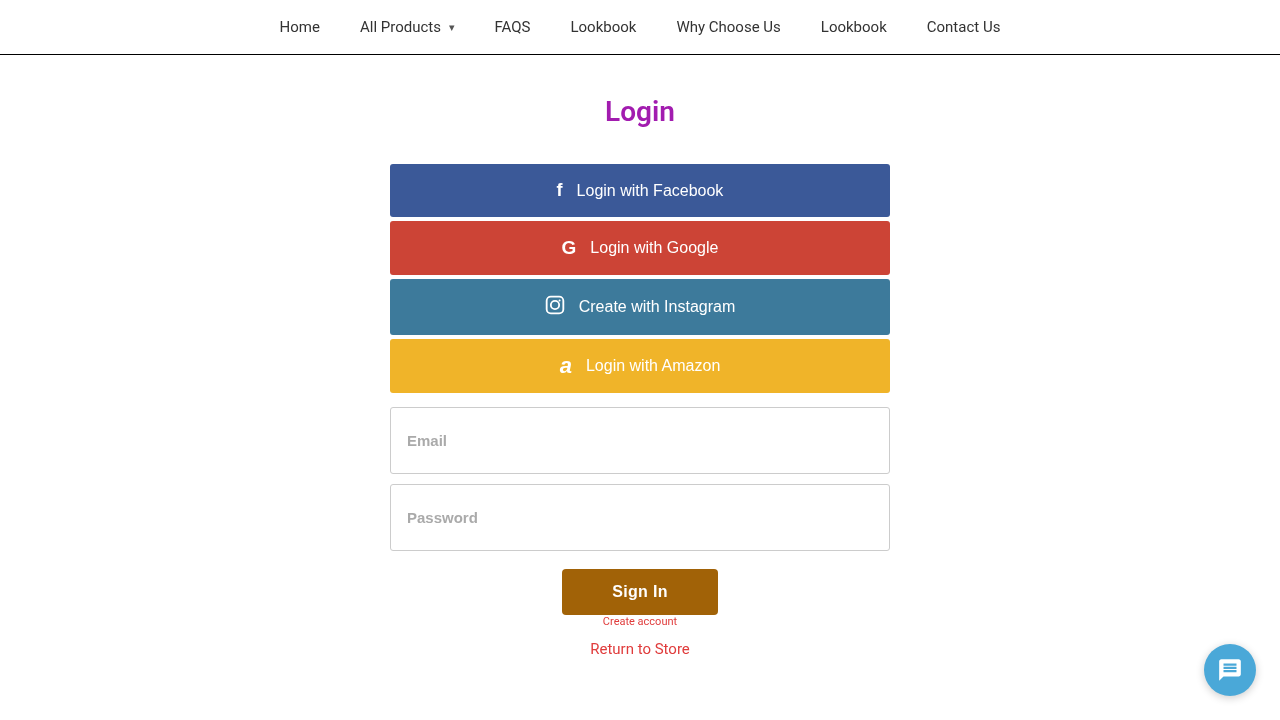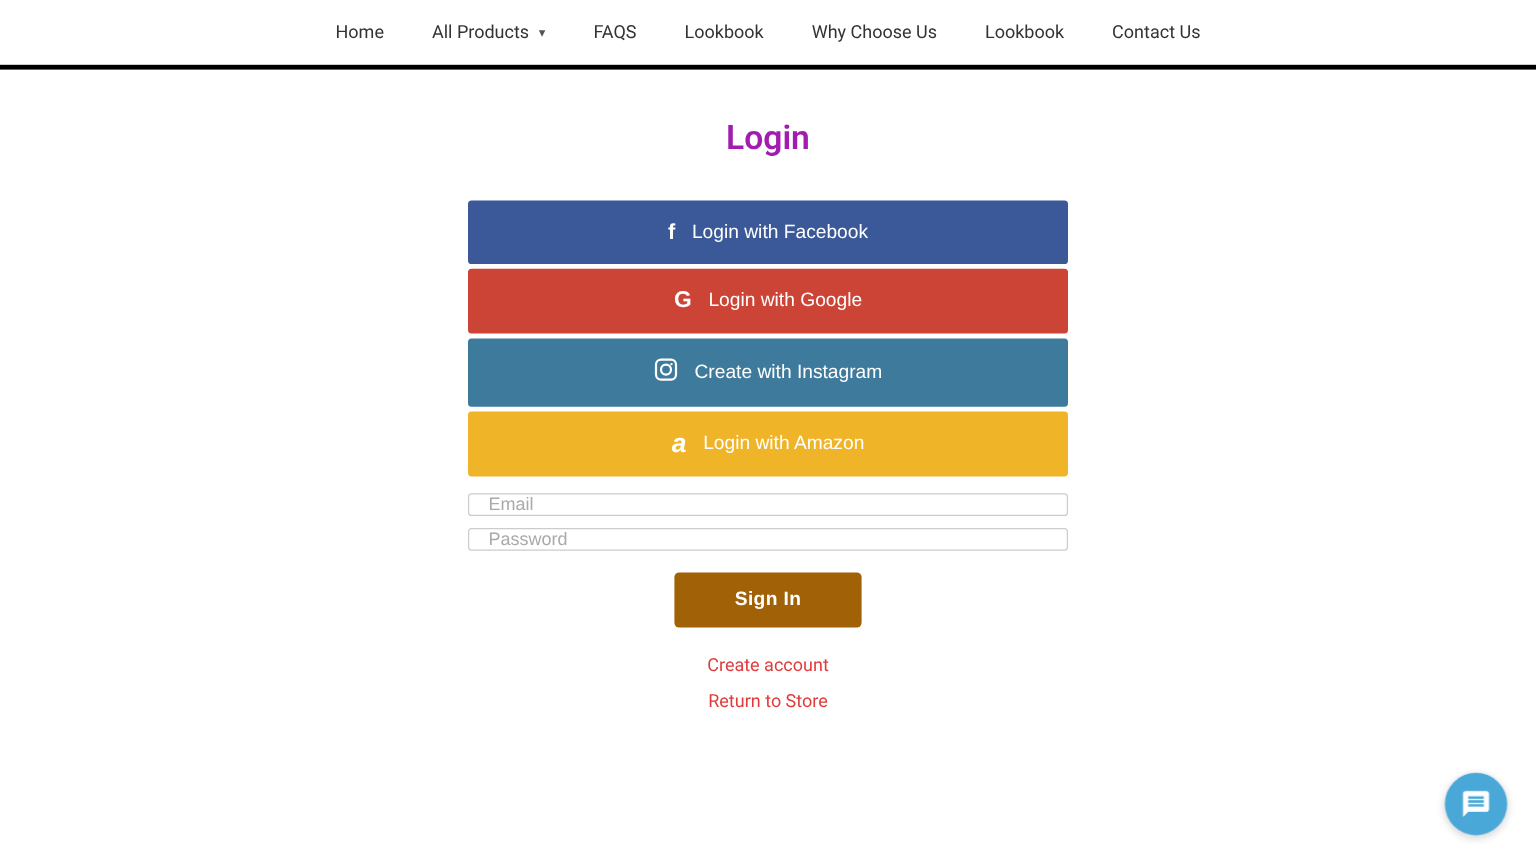--- a/index.html
+++ b/index.html
@@ -10,21 +10,21 @@
       min-height: 720px;
     }
 
     
     nav {
       display: flex;
       justify-content: center;
       align-items: center;
       gap: 40px;
       padding: 18px 40px;
-      border-bottom: 4px solid #000000;
+      border-bottom: 1px solid #000000;
     }
     nav a {
       text-decoration: none;
       color: #333;
       font-size: 15px;
       cursor: pointer;
     }
     .nav-dropdown {
       display: flex;
       align-items: center;
@@ -80,27 +80,28 @@
     .btn-amazon   { background-color: #f0b429; }
 
     .social-icon {
       font-size: 18px;
       font-weight: 700;
     }
 
     
     .input-field {
       width: 100%;
-      padding: 0 16px;
+      padding: 24px 16px;
       font-size: 15px;
       border: 1px solid #ccc;
       border-radius: 3px;
       margin-top: 10px;
       outline: none;
       color: #333;
+      font-weight: bold;
     }
     .input-field::placeholder { color: #aaa; }
 
     
     .forgot-link {
       text-align: center;
       margin-top: 18px;
       font-size: 15px;
       color: #e03c3c;
       cursor: pointer;
@@ -118,22 +119,21 @@
       border-radius: 4px;
       font-size: 16px;
       font-weight: 600;
       cursor: pointer;
       letter-spacing: 0.3px;
     }
 
     
     .create-account-link {
       text-align: center;
-      margin-top: 22px;
-      font-size: 15px;
+      font-size: 11px;
       color: #e03c3c;
       cursor: pointer;
       text-decoration: none;
     }
 
     .return-store-link {
       text-align: center;
       margin-top: 12px;
       font-size: 15px;
       color: #e03c3c;

